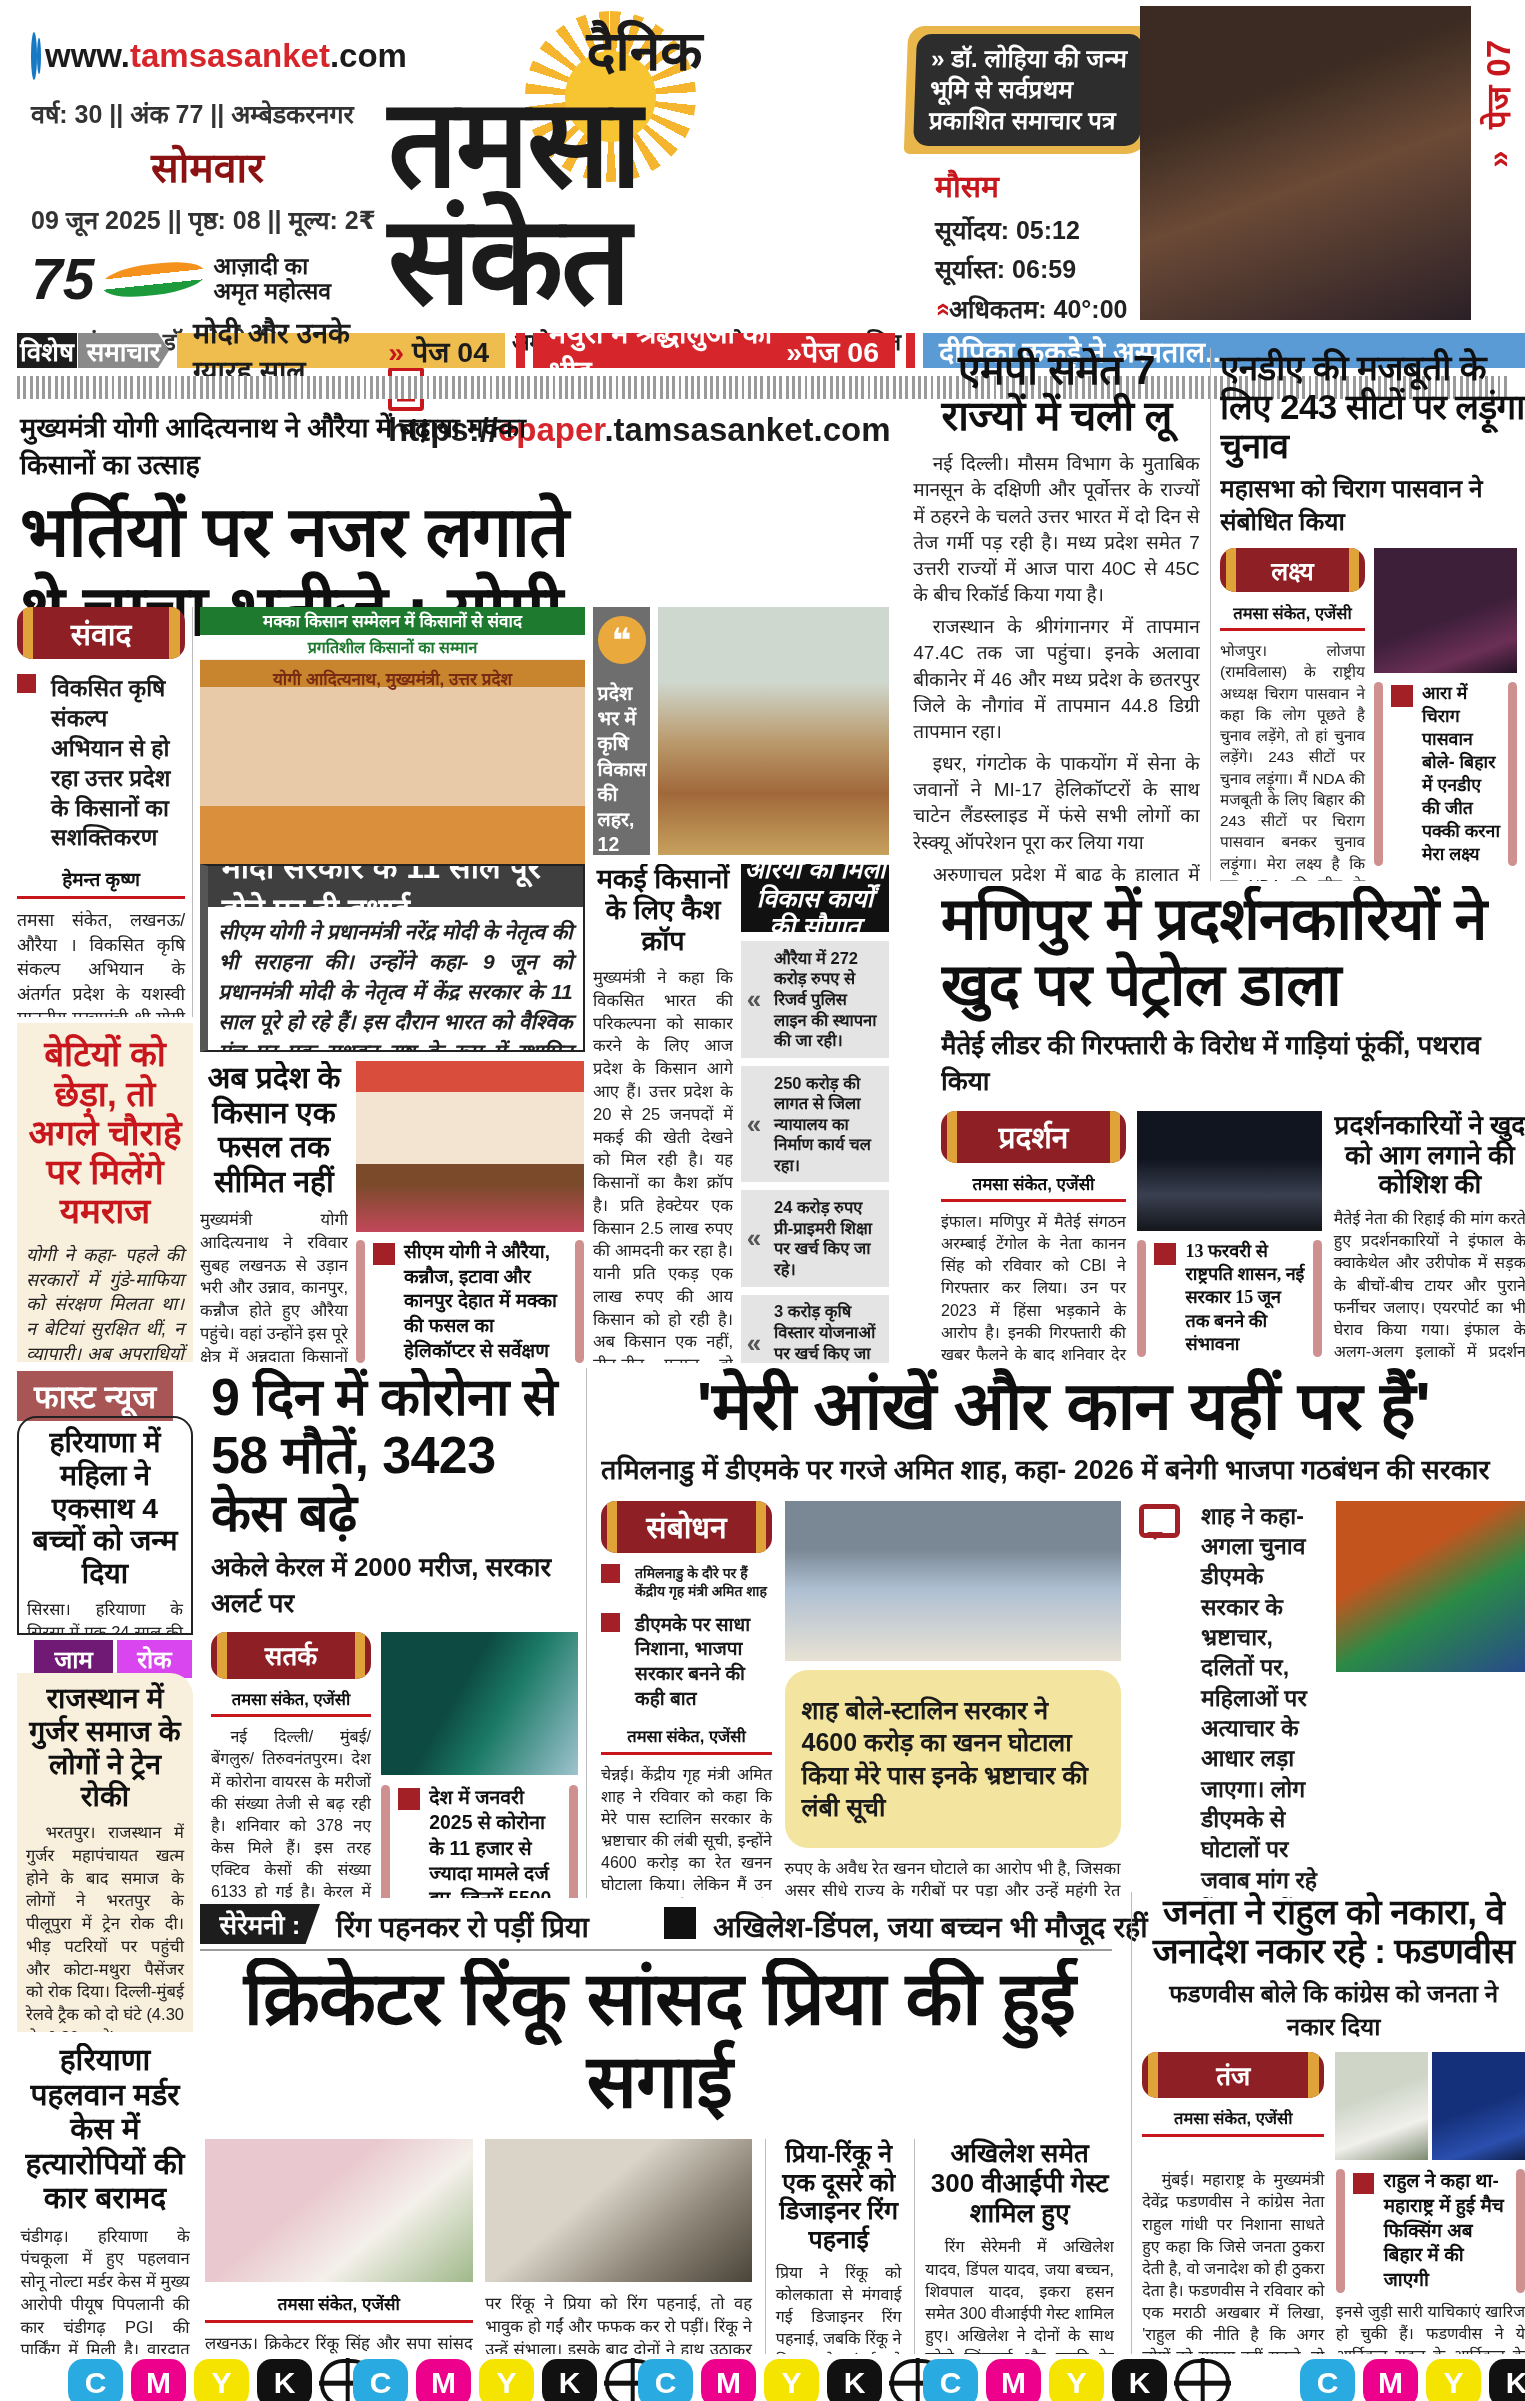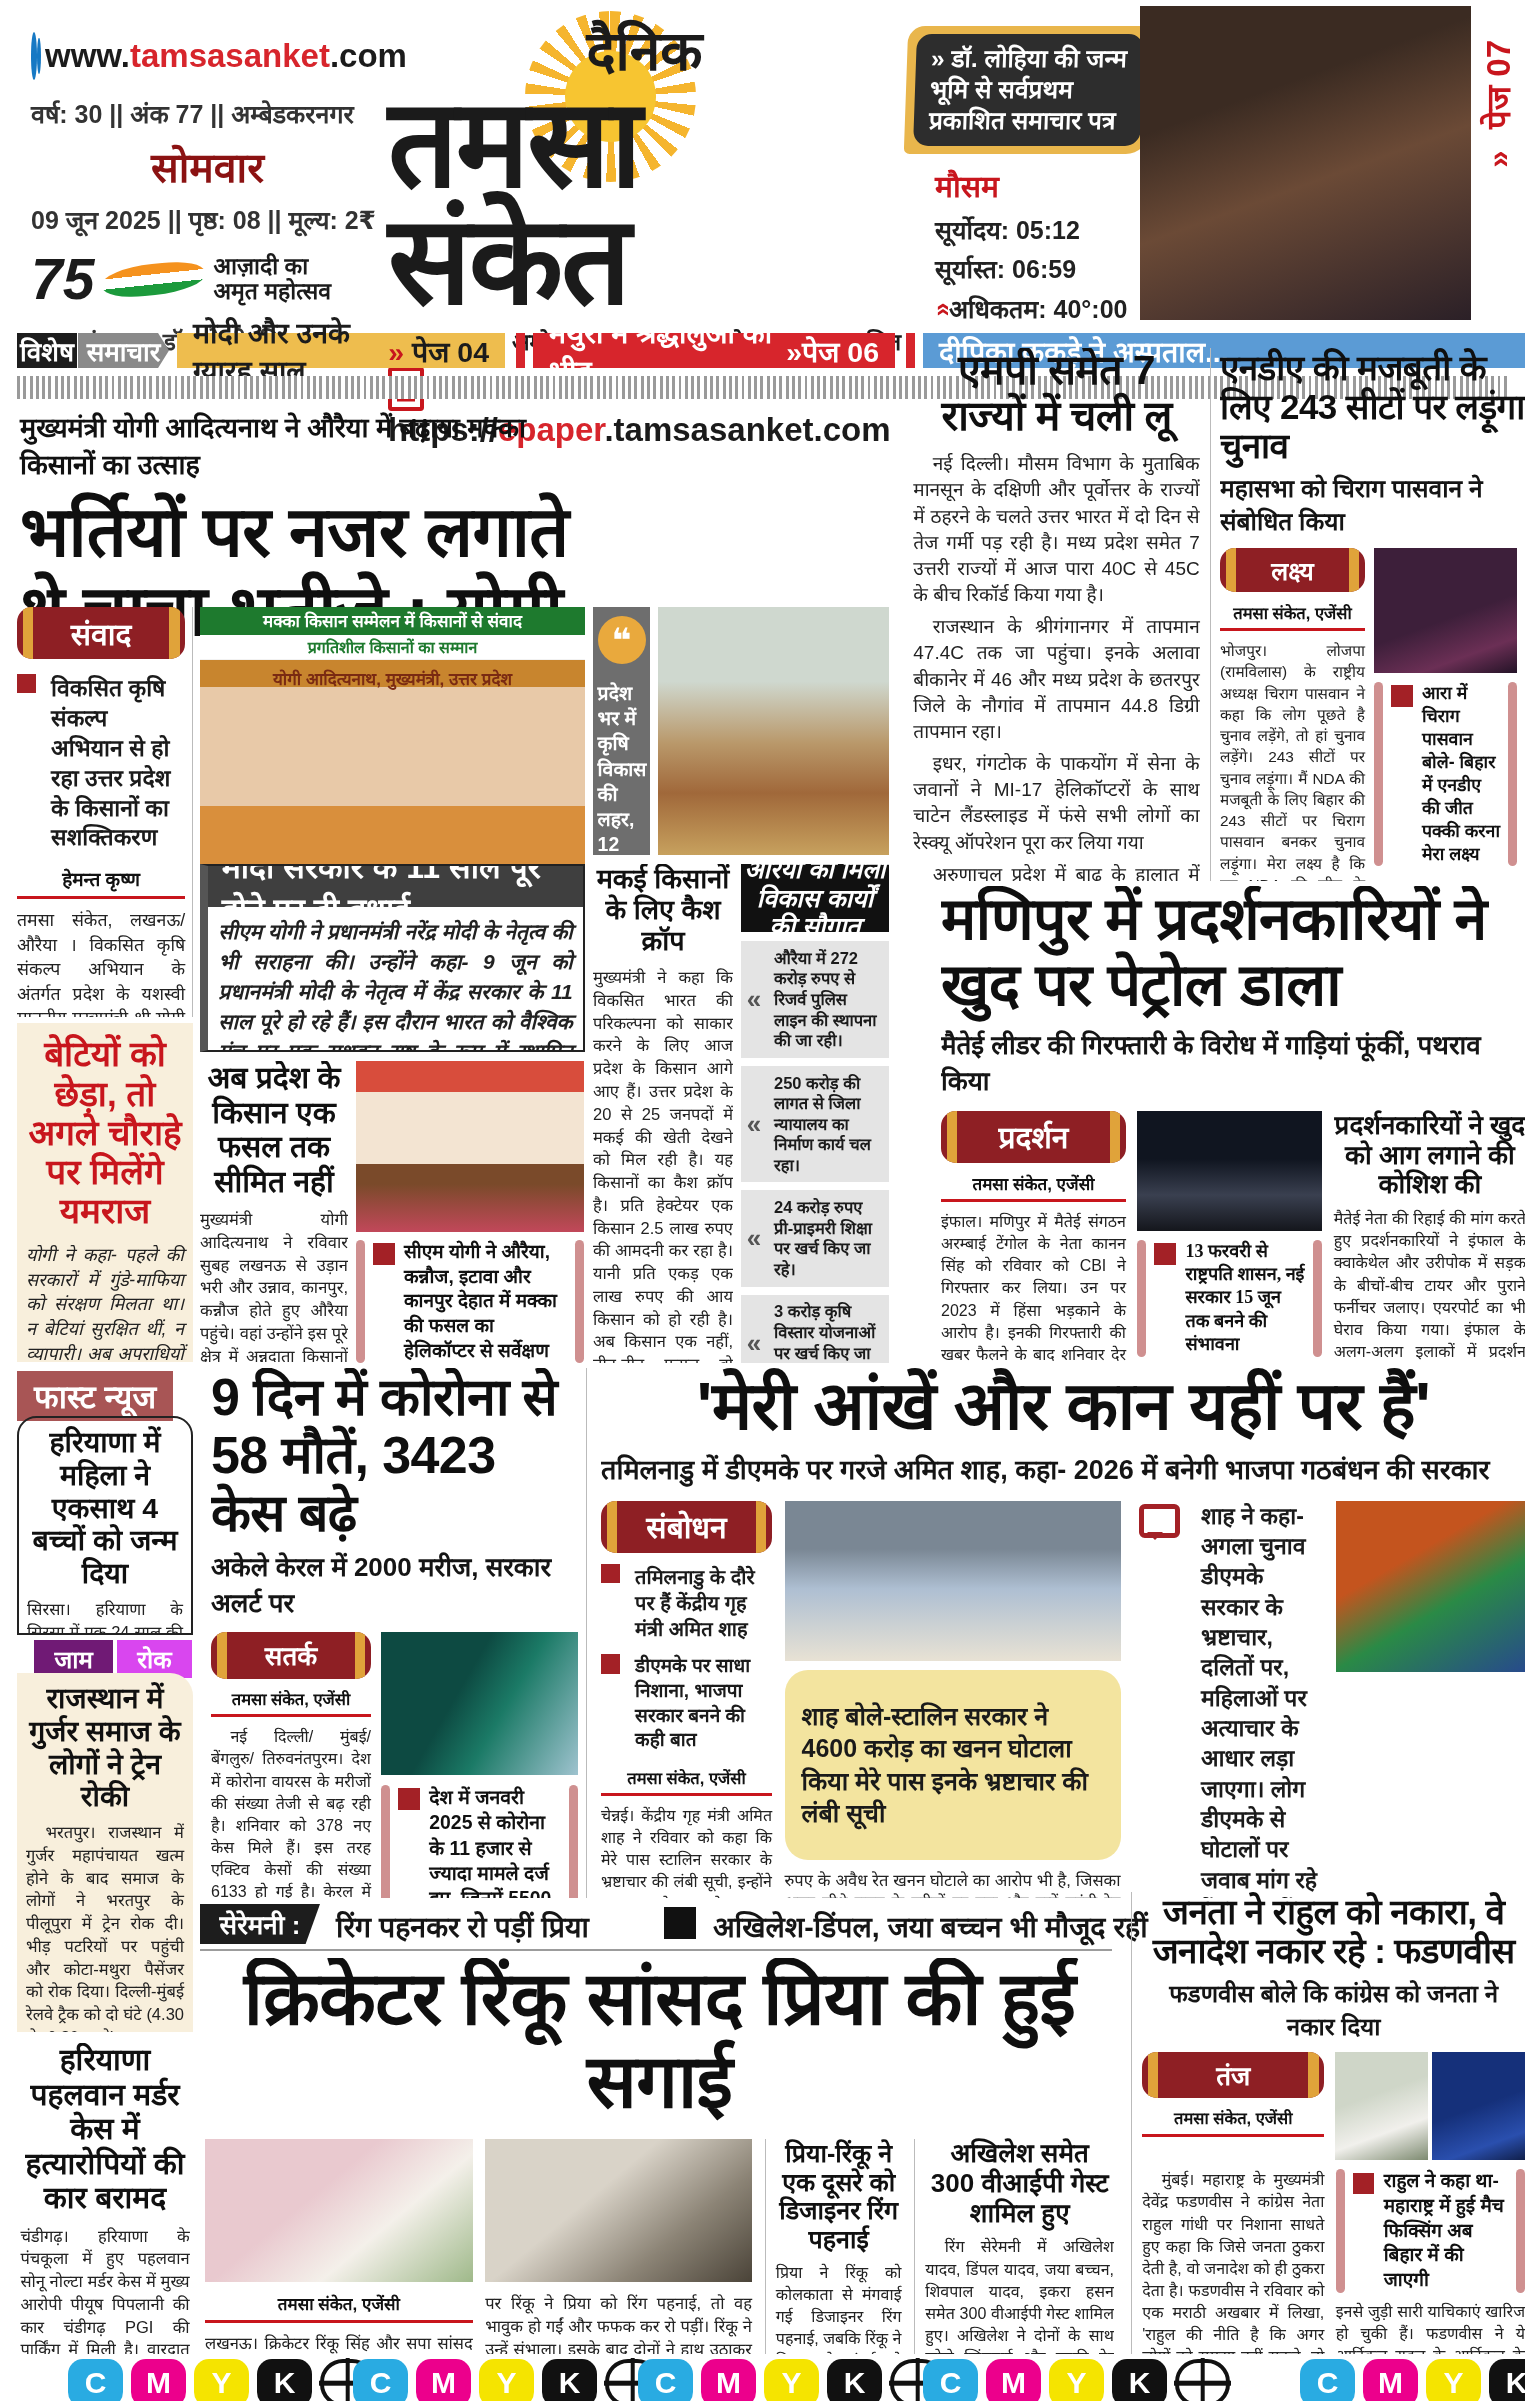--- a/index.html
+++ b/index.html
@@ -75,21 +75,21 @@
   .col-subhead { font-size:30px; font-weight:800; text-align:center; line-height:1.15; color:#101010; }
   .cream { background:#f8efdc; }
   .red-head { color:#c8161d; font-weight:800; text-align:center; line-height:1.12; }
   .list-item { background:#e4e4e4; margin-bottom:8px; padding:6.8px 10.3px 6.8px 33px; font-size:21.7px; line-height:1.25; font-weight:800; position:relative; }
   .list-item .zig { position:absolute; left:5.7px; top:50%; transform:translateY(-50%); color:#555; font-size:26px; font-weight:800; }
   .gray-quote { background:#6e6e6e; color:#fff; font-weight:800; font-size:23.4px; line-height:1.3; padding:86px 10.3px 11.4px 10.3px; position:relative; }
   .qcirc { position:absolute; top:9px; left:50%; transform:translateX(-50%); width:62px; height:62px; border-radius:50%; background:#e9a93d; color:#fff; font-size:48px; display:flex; align-items:center; justify-content:center; }
   .fast-banner { background:#a85555; color:#fff; font-weight:800; font-size:32px; padding:3.4px 17px; position:relative; display:inline-block; }
   .tabs2 { display:flex; gap:3.4px; }
   .tabs2 .t { color:#fff; font-weight:800; font-size:24px; padding:2.3px 20.5px; }
-  .callout-yellow { background:#f3e49f; border-radius:23px; padding:30px 17px; font-size:25px; line-height:1.3; font-weight:800; color:#1a1a1a; }
+  .callout-yellow { background:#f3e49f; border-radius:23px; padding:24px 17px; font-size:25px; line-height:1.3; font-weight:800; color:#1a1a1a; }
   .speech-quote { border:0; position:relative; padding-left:68px; font-size:23px; line-height:1.32; font-weight:800; }
   .speech-quote .bubble { position:absolute; left:5.7px; top:3.4px; width:41px; height:34px; border:5.7px solid #a32126; border-radius:5.7px; }
   .speech-quote .bubble:after { content:""; position:absolute; left:3.4px; bottom:-15px; border:8px solid transparent; border-top-color:#a32126; }
   .cmyk { display:flex; gap:8px; align-items:center; }
   .cmyk .chip { width:55px; height:48px; border-radius:15px; color:#fff; font-size:30px; font-weight:800; display:flex; align-items:center; justify-content:center; }
   .chip.c{background:#29abe2}.chip.m{background:#ec008c}.chip.y{background:#f5e400}.chip.k{background:#111}
   .reg { width:55px; height:48px; border:4.6px solid #111; border-radius:23px; position:relative; }
   .reg:before{content:"";position:absolute;left:50%;top:-4.6px;bottom:-4.6px;width:4.6px;background:#111;transform:translateX(-50%);}
   .reg:after{content:"";position:absolute;top:50%;left:-4.6px;right:-4.6px;height:4.6px;background:#111;transform:translateY(-50%);}
   .hline { background:#9c9c9c; height:1.7px; }
@@ -354,21 +354,21 @@
   <div class="abs clip" style="left:601px; top:1368px; width:925px; height:530px;">
     <div class="display-head" style="font-size:67px; text-align:center;">'मेरी आंखें और कान यहीं पर हैं'</div>
     <div class="subdeck" style="font-size:27px; margin-top:6.8px;">तमिलनाडु में डीएमके पर गरजे अमित शाह, कहा- 2026 में बनेगी भाजपा गठबंधन की सरकार</div>
     <div style="display:flex; gap:12.5px; margin-top:13.7px;">
       <div style="width:171px;">
         <div class="badge-pill">
             <span class="gold"></span>
             <span class="lbl">संबोधन</span>
             <span class="gold"></span>
           </div>
-        <div class="bullet-row" style="margin-top:11.4px; font-size:20px;">
+        <div class="bullet-row" style="margin-top:11.4px; font-size:14px;">
             <span class="sqicon"></span>
             <span>तमिलनाडु के दौरे पर हैं केंद्रीय गृह मंत्री अमित शाह</span>
           </div>
         <div class="bullet-row" style="font-size:19px;">
             <span class="sqicon"></span>
             <span>डीएमके पर साधा निशाना, भाजपा सरकार बनने की कही बात</span>
           </div>
         <div class="byline" style="font-size:16.5px;">तमसा संकेत, एजेंसी</div>
         <div class="body-txt" style="font-size:16px;">चेन्नई। केंद्रीय गृह मंत्री अमित शाह ने रविवार को कहा कि मेरे पास स्टालिन सरकार के भ्रष्टाचार की लंबी सूची, इन्होंने 4600 करोड़ का रेत खनन घोटाला किया। लेकिन मैं उन पर बात करके समय बर्बाद नहीं करना चाहता। इन्होंने 4600 करोड़</div>
       </div>

